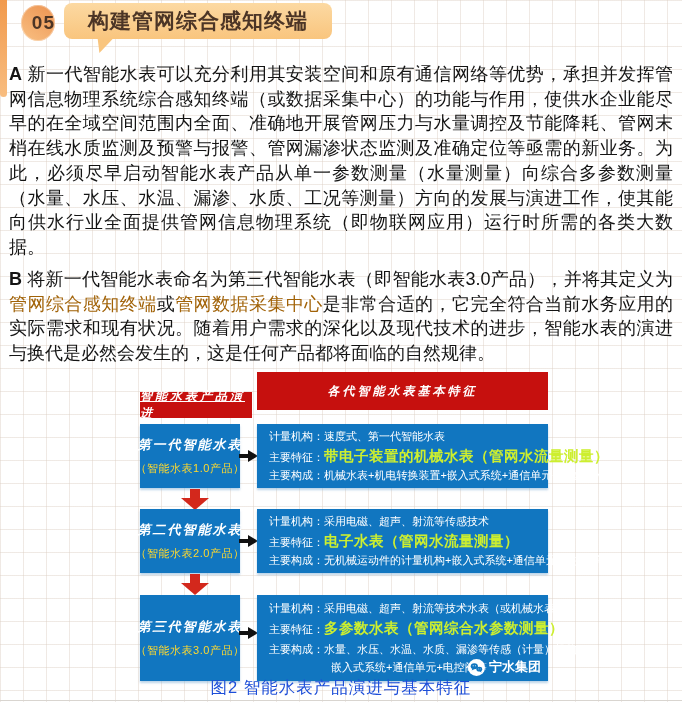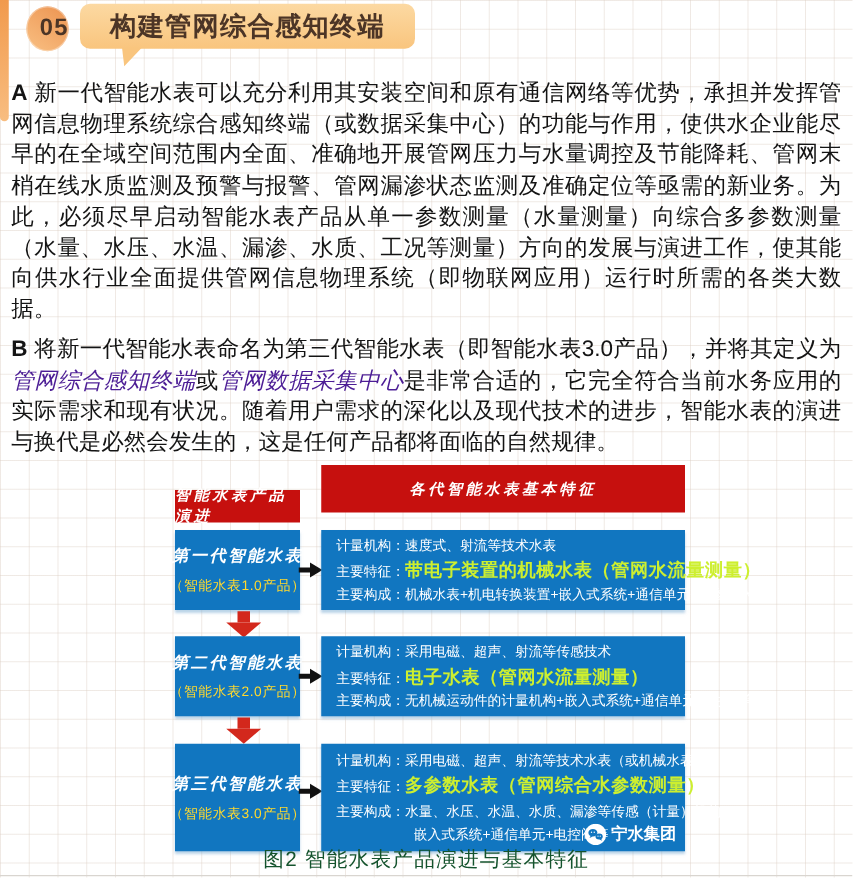--- a/index.html
+++ b/index.html
@@ -23,26 +23,26 @@
     display:flex;align-items:center;justify-content:center;
     color:#4c3526;font-weight:bold;font-size:21px;letter-spacing:1px;}
   .title-bubble::after{content:"";position:absolute;left:32px;top:35px;width:0;height:0;
     border-left:5px solid transparent;border-right:11px solid transparent;
     border-top:15px solid #f9c57e;transform:skewX(-12deg);}
   .para{position:absolute;left:9px;width:664px;margin:0;
     font-size:18px;line-height:24.7px;color:#141414;text-align:justify;}
   .para b{font-weight:bold;font-family:"Liberation Sans",sans-serif;}
   #para-a{top:62px;}
   #para-b{top:267px;}
-  .red-text{color:#4c1d95;font-style:italic;}
+  .red-text{color:#a16207;}
   
   .dg-header{position:absolute;background:#c6100e;color:#fff;
     display:flex;align-items:center;justify-content:center;
     font-size:12px;font-weight:bold;font-style:italic;letter-spacing:3px;}
-  #hdr-left{left:140px;top:392px;width:100px;height:26px;}
+  #hdr-left{left:140px;top:392px;width:112px;height:26px;text-decoration:underline;}
   #hdr-right{left:257px;top:372px;width:291px;height:38px;}
   .gen-left{position:absolute;left:140px;width:100px;background:#1176c0;
     display:flex;flex-direction:column;align-items:center;justify-content:center;gap:7px;
     box-shadow:0 2px 2px rgba(120,170,210,0.5);text-align:center;}
   .gen-left .gname{color:#ffffff;font-size:13px;font-weight:bold;font-style:italic;letter-spacing:2px;white-space:nowrap;}
   .gen-left .gprod{color:#ffd92e;font-size:11px;letter-spacing:0.5px;white-space:nowrap;}
   .gen-right{position:absolute;left:257px;width:291px;background:#1176c0;
     display:flex;flex-direction:column;justify-content:space-evenly;
     padding:3px 0 3px 12px;box-sizing:border-box;
     box-shadow:0 2px 2px rgba(120,170,210,0.5);}
@@ -60,21 +60,21 @@
     border-left:10px solid #111;border-top:6px solid transparent;border-bottom:6px solid transparent;}
   #arrow-g1{top:450px;} #arrow-g2{top:535px;} #arrow-g3{top:627px;}
   .red-arrow{position:absolute;width:28px;height:20px;}
   .red-arrow .stem{position:absolute;left:9px;top:0;width:10px;height:9px;background:#d3281c;}
   .red-arrow .head{position:absolute;left:0;top:9px;width:0;height:0;
     border-left:14px solid transparent;border-right:14px solid transparent;border-top:12px solid #d3281c;}
   #rarrow-1{left:181px;top:489px;} #rarrow-2{left:181px;top:574px;}
   .watermark{position:absolute;right:7px;bottom:5px;display:flex;align-items:flex-end;gap:4px;
     color:#fff;font-weight:bold;font-size:13px;}
   .caption{position:absolute;left:0;top:677px;width:682px;margin:0;text-align:center;
-    font-size:16.5px;color:#14532d;letter-spacing:1px;}
+    font-size:16.5px;color:#1d4ed8;letter-spacing:1px;}
   .bottom-rule{position:absolute;left:0;top:700px;width:682px;height:1px;background:#d9d5d0;}
 </style>
 </head>
 <body>
 
 <div class="orange-bar"></div>
 
 <div class="badge">
   <span>05</span>
 </div>
@@ -96,21 +96,21 @@
 
 <div class="gen-left" id="gen1-left">
   <span class="gname">第一代智能水表</span>
   <span class="gprod">（智能水表1.0产品）</span>
 </div>
 <div class="black-arrow" id="arrow-g1">
     <div class="shaft"></div>
     <div class="tip"></div>
   </div>
 <div class="gen-right" id="gen1-right">
-  <div class="line"><span>计量机构：</span><span>速度式、射流等技术水表</span></div>
+  <div class="line"><span>计量机构：</span><span>速度式、第一代智能水表</span></div>
   <div class="feature-line"><span class="lbl">主要特征：</span><span class="val">带电子装置的机械水表（管网水流量测量）</span></div>
   <div class="line"><span>主要构成：</span><span>机械水表+机电转换装置+嵌入式系统+通信单元+多参数水表</span></div>
 </div>
 
 <div class="red-arrow" id="rarrow-1">
     <div class="stem"></div>
     <div class="head"></div>
   </div>
 
 <div class="gen-left" id="gen2-left">

